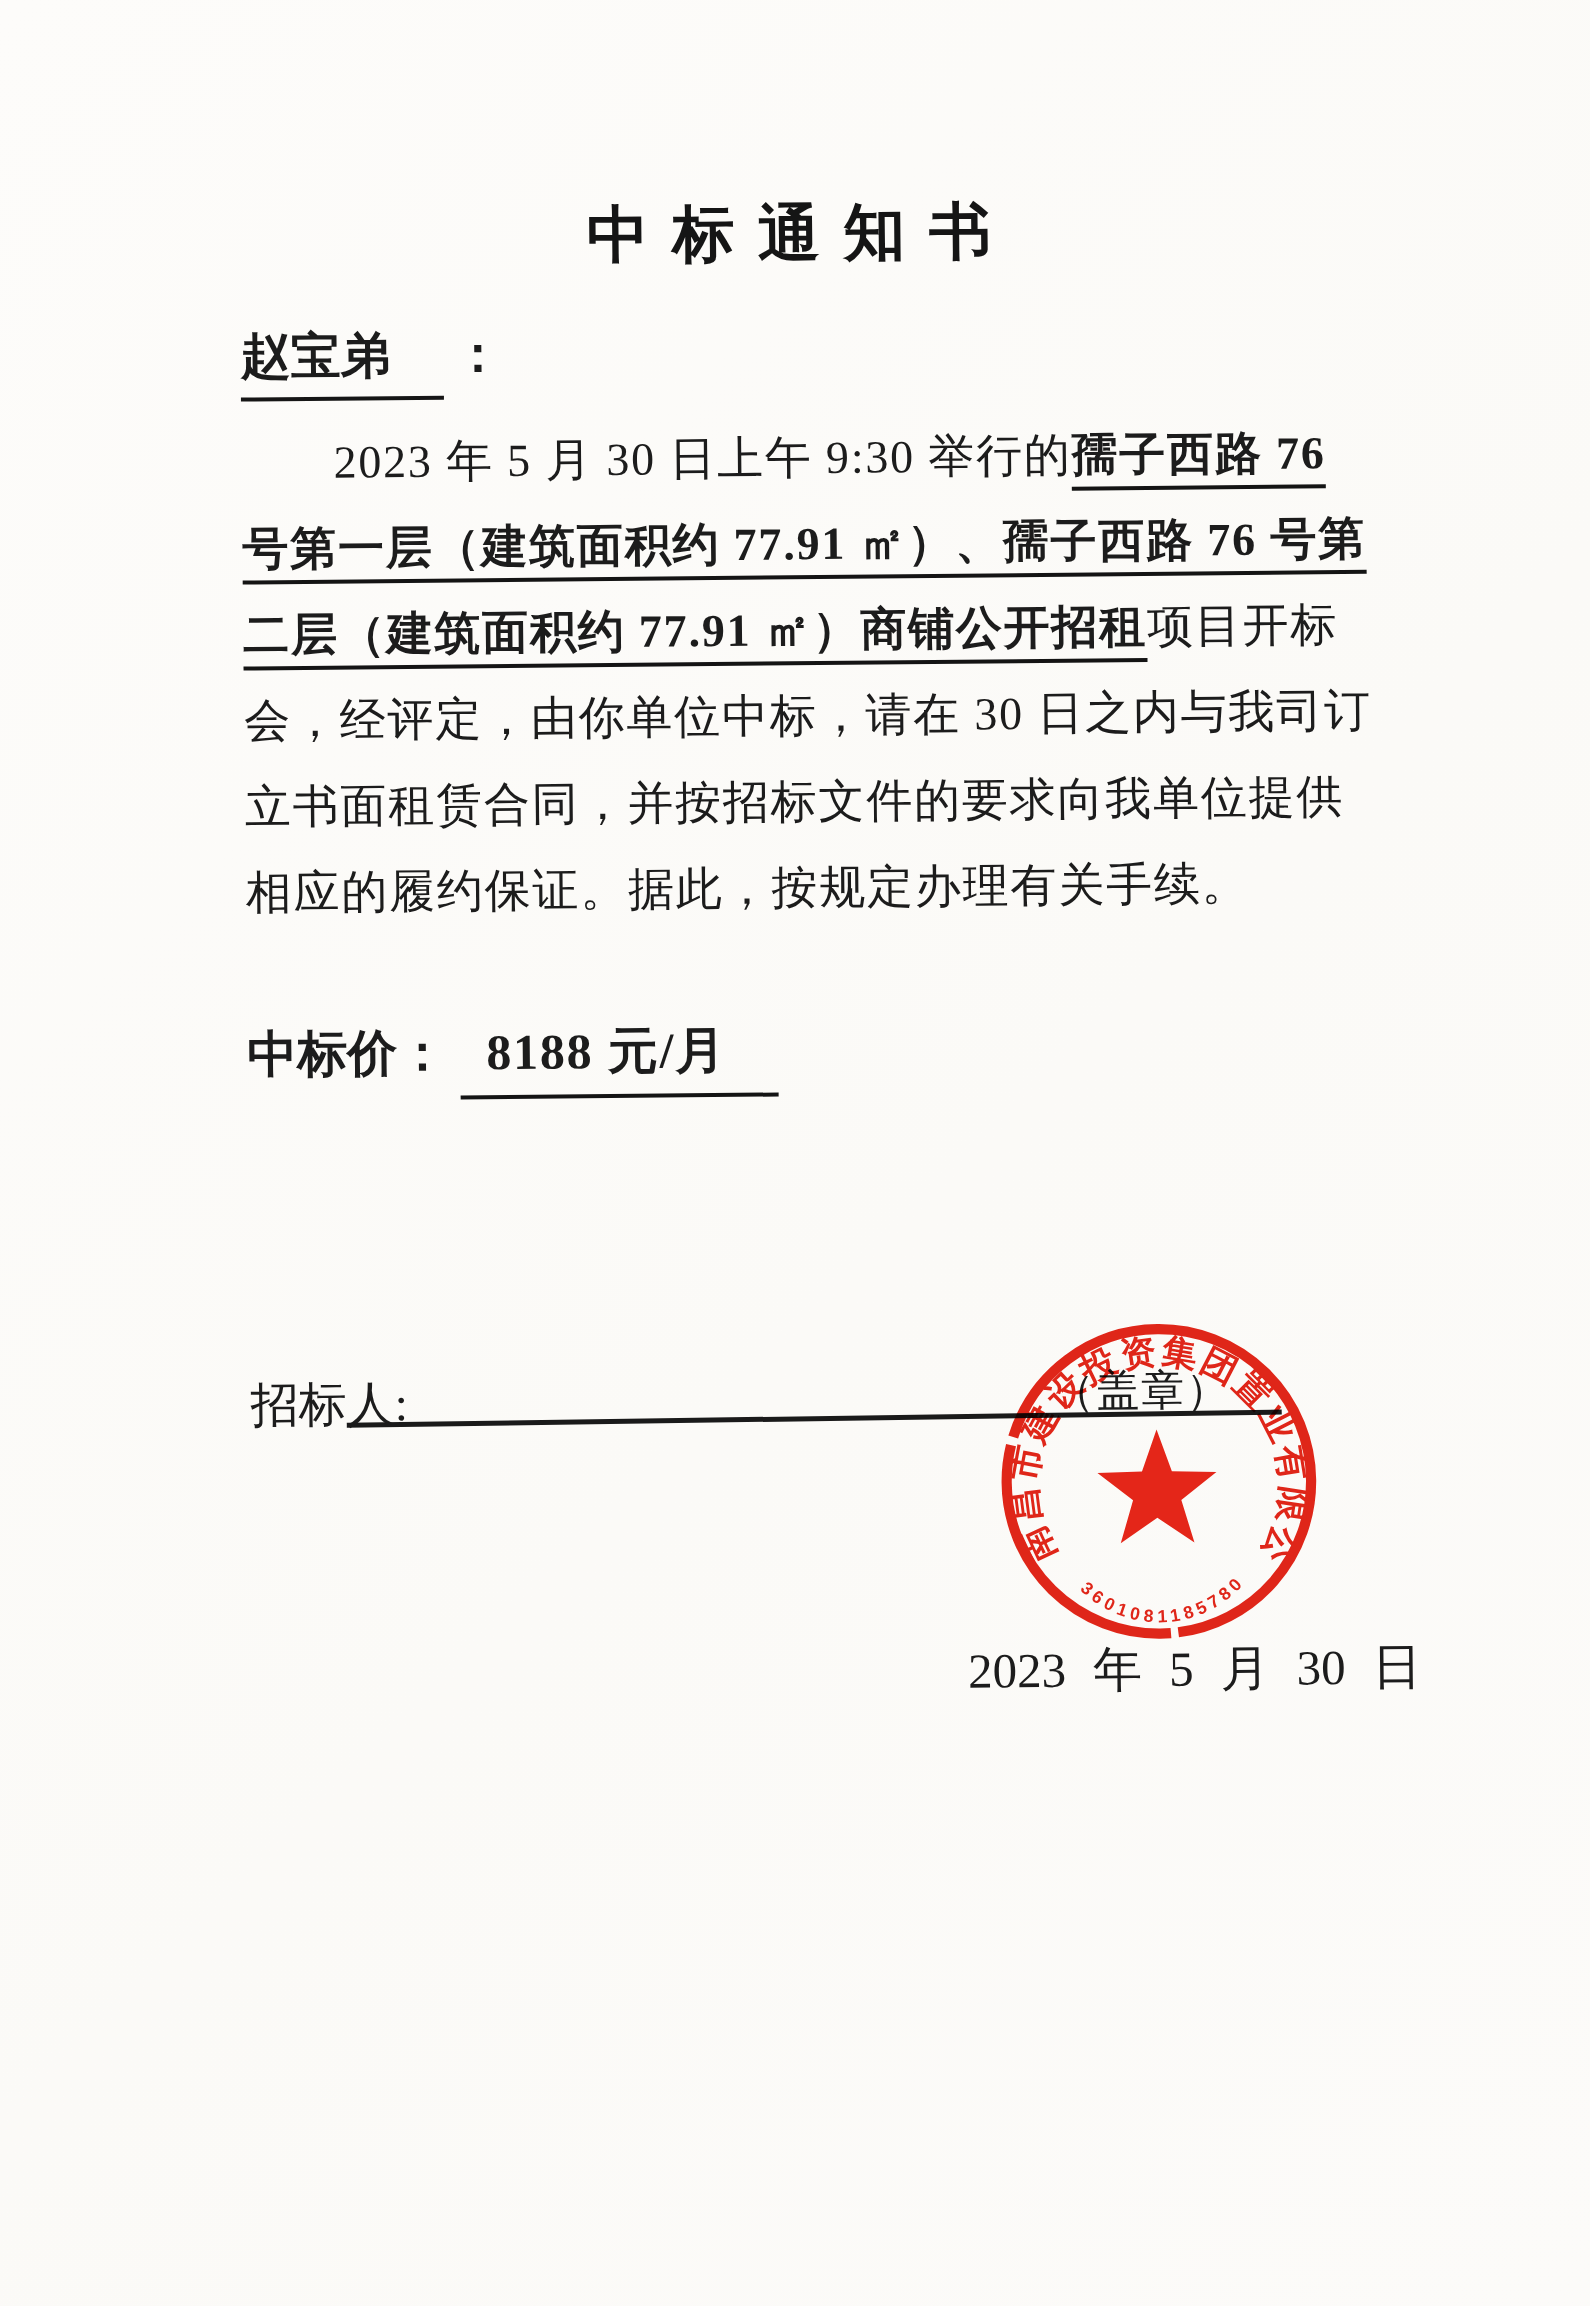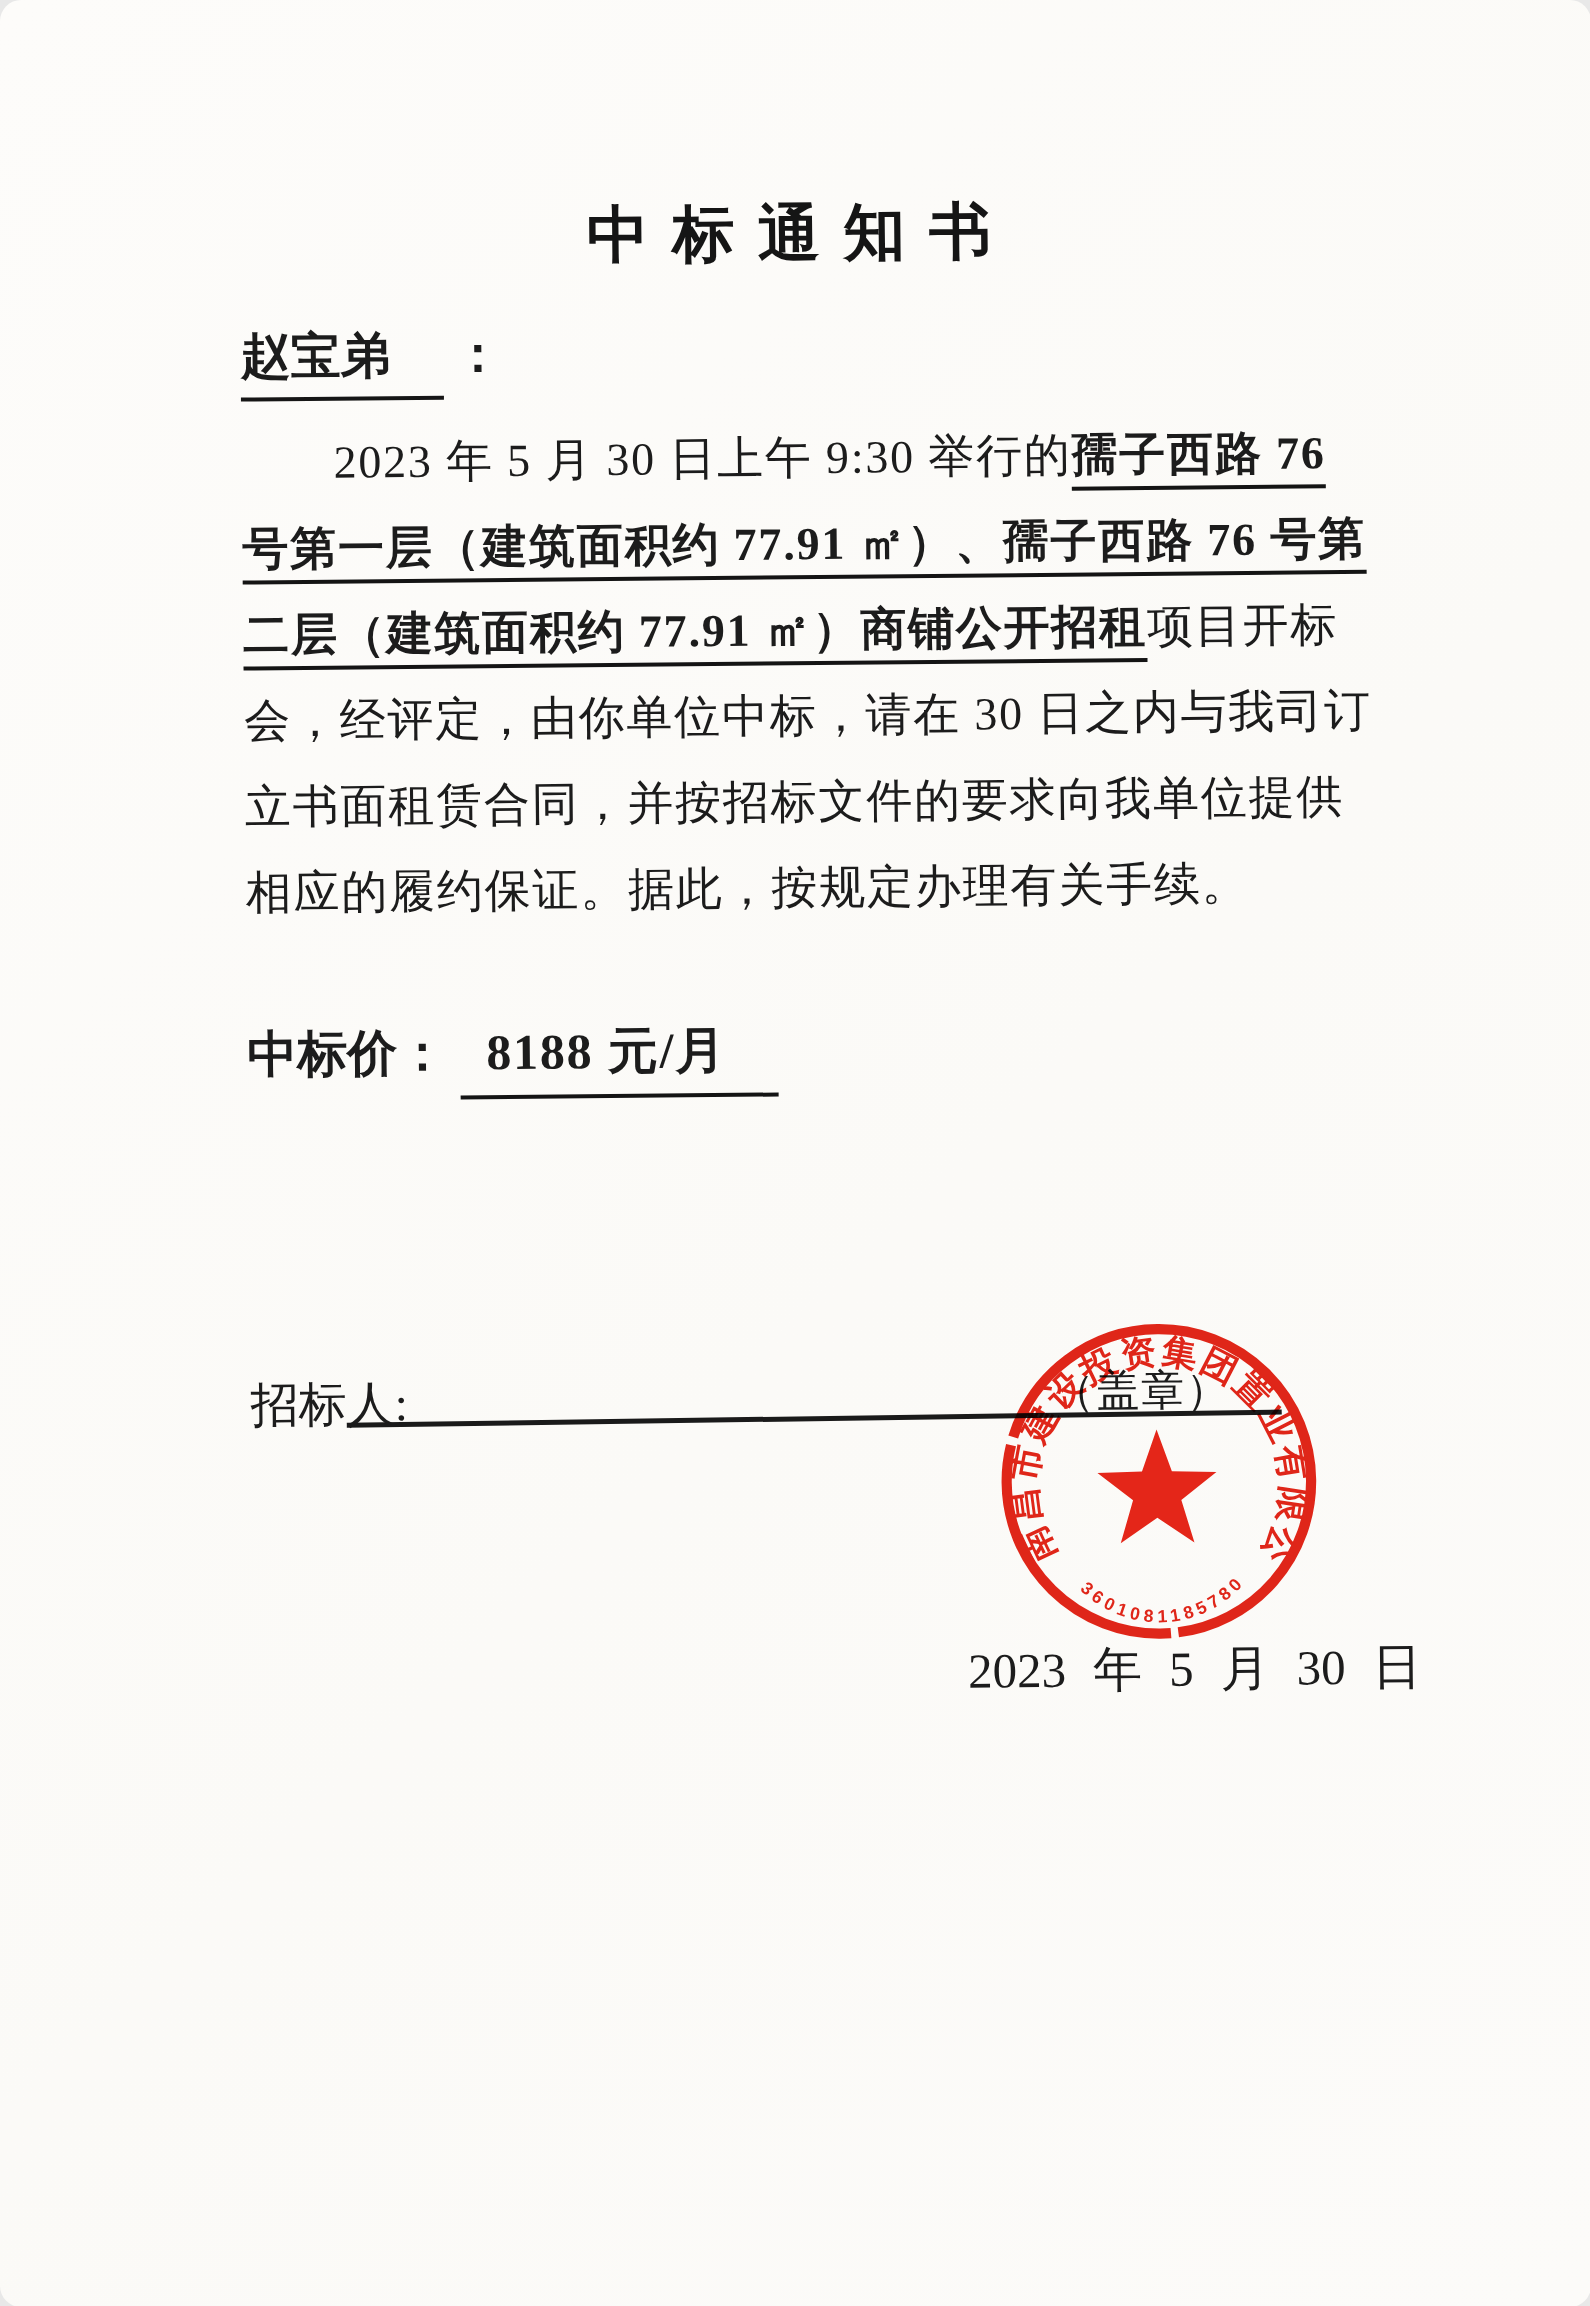--- a/index.html
+++ b/index.html
@@ -4,21 +4,20 @@
 <style>
   html,body{margin:0;padding:0;background:#e8e8e8;}
   .page{
     position:relative;
     width:1591px;height:2307px;
     margin:0 auto;
     background:linear-gradient(135deg,#fdfcfa 0%, #fbfaf7 55%, #fcfbf9 100%);
     overflow:hidden;
     font-family:"Liberation Serif","DejaVu Serif",serif;
     color:#1c1c1c;
-    border-radius:21px;
   }
   .scan{position:absolute;inset:0;transform:rotate(-0.55deg);transform-origin:52% 40%;}
 
   .doc-title{
     position:absolute;top:191px;left:0;width:100%;
     text-align:center;
     font-size:62px;font-weight:bold;
     letter-spacing:0.38em;text-indent:0.38em;
     color:#151515;
   }

